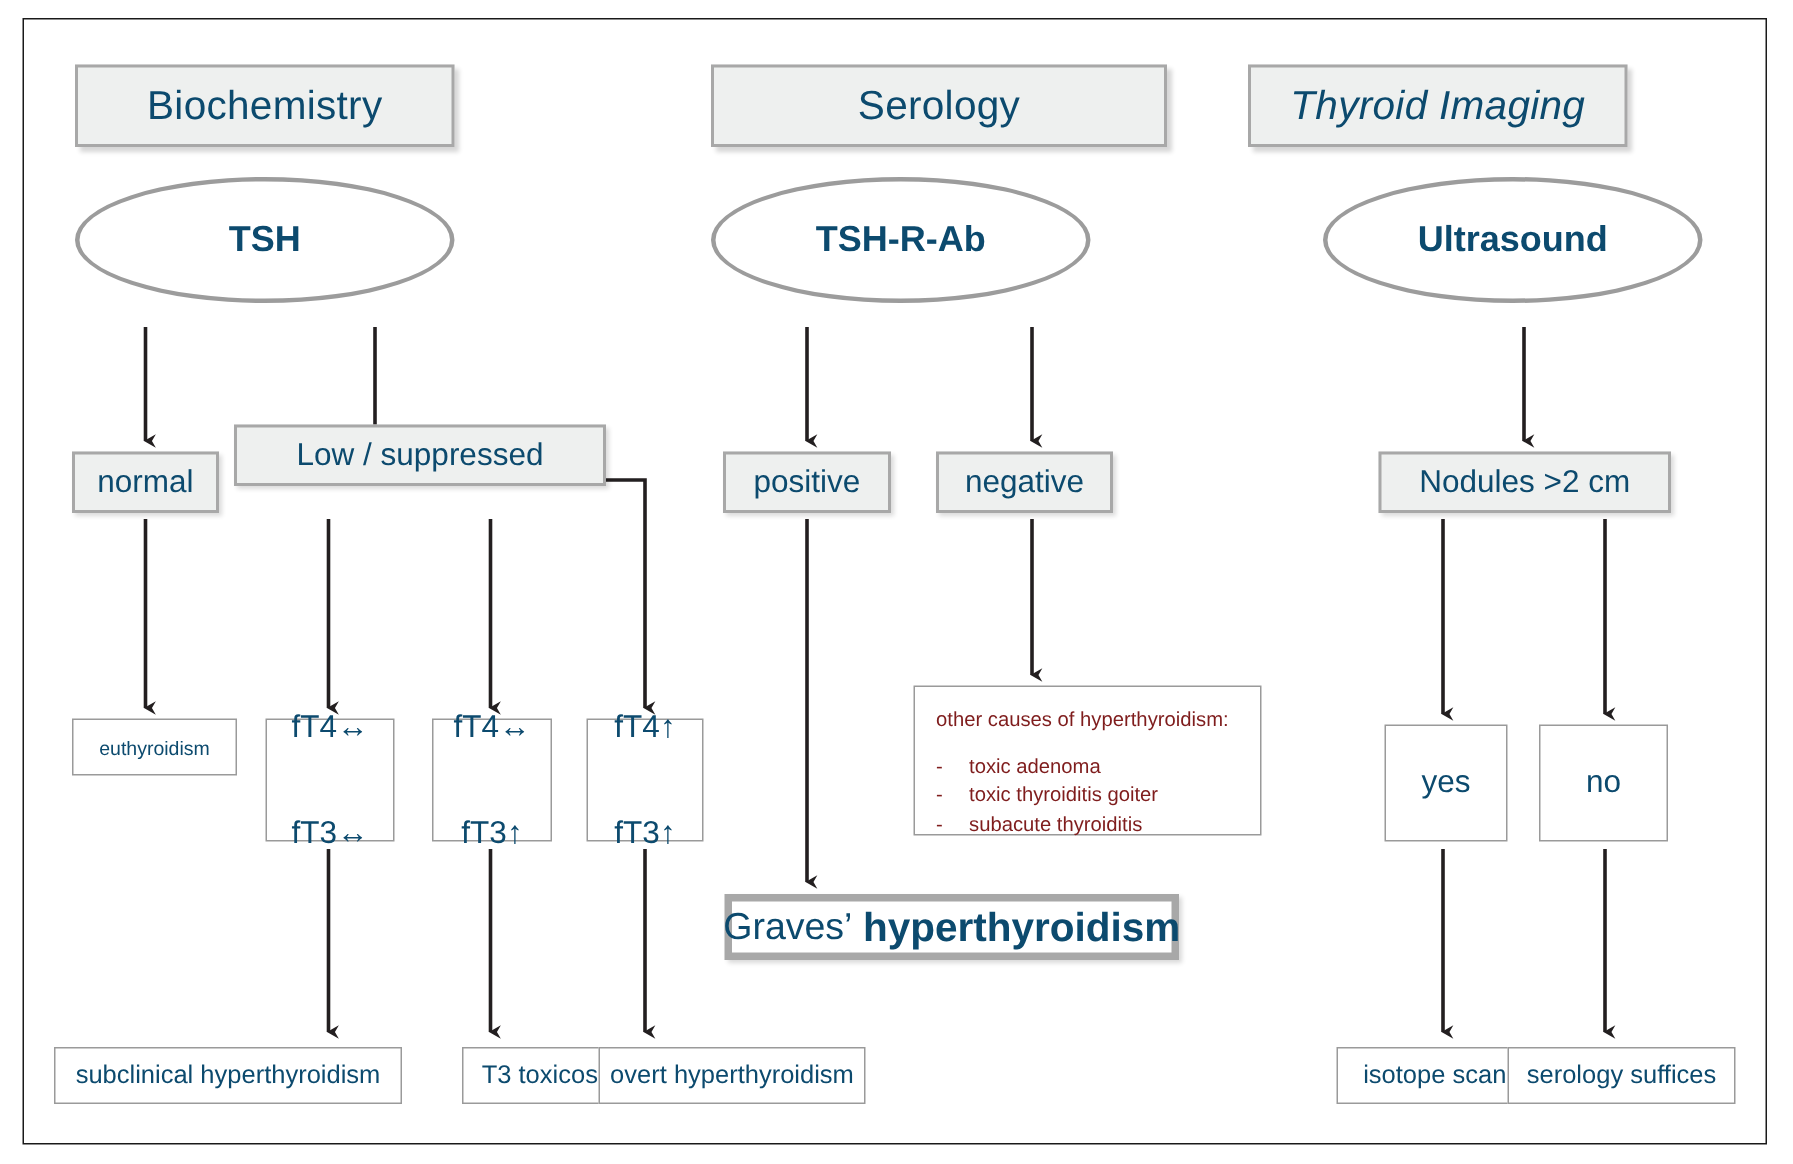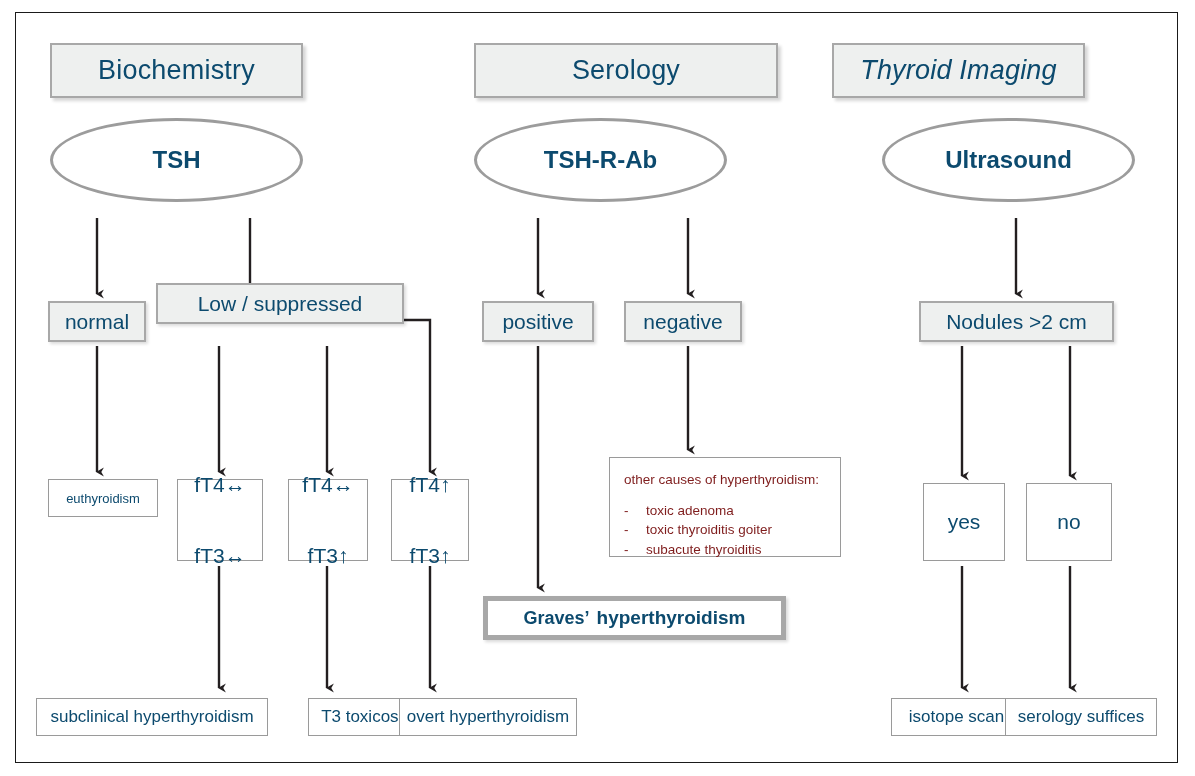--- a/index.html
+++ b/index.html
@@ -93,26 +93,26 @@
   .box-ft span { display: block; }
 
   
   .graves {
     background: #ffffff;
     border: 5px solid #a8a8a8;
     box-shadow: 2px 2px 3px rgba(0,0,0,0.15);
     font-size: 22px;
   }
   .graves .big {
-    font-size: 18px;
-    font-weight: bold;
+    font-size: 25px;
+    font-weight: normal;
     letter-spacing: 0px;
   }
   .graves .small {
-    font-size: 19px;
+    font-size: 27px;
     font-weight: bold;
   }
 
   
   .causes {
     border: 1.5px solid #9a9a9a;
     background: #ffffff;
     display: block;
     text-align: left;
     padding: 12px 14px 10px 14px;

